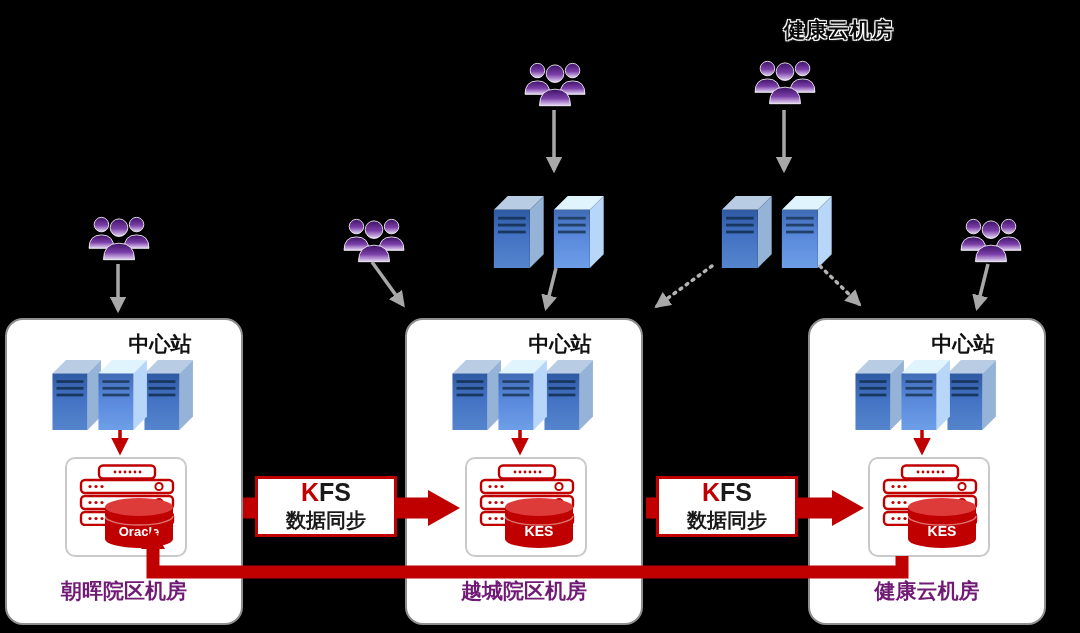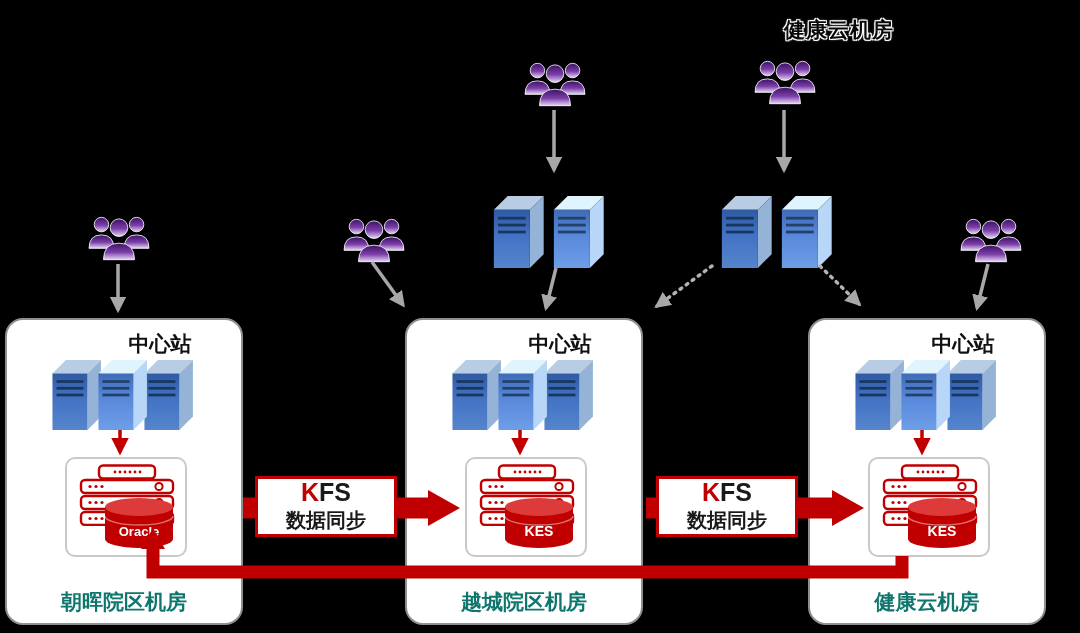--- a/index.html
+++ b/index.html
@@ -17,22 +17,22 @@
   .site{
     position:absolute;top:318px;width:238px;height:307px;background:#fff;
     border:2px solid #8f8f8f;border-radius:18px;box-sizing:border-box;z-index:2;
   }
   .site.left{left:5px;}  .site.mid{left:405px;}  .site.right{left:808px;}
   .station-title{
     position:absolute;top:10px;left:0;width:100%;text-align:center;
     font-size:21px;font-weight:bold;color:#111;padding-left:36px;
   }
   .room-label{
-    position:absolute;bottom:7px;left:0;width:100%;text-align:center;
-    font-size:21px;font-weight:bold;color:#0f766e;
+    position:absolute;bottom:18px;left:0;width:100%;text-align:center;
+    font-size:21px;font-weight:bold;color:#701a75;
   }
   .servers{position:absolute;top:40px;left:40px;display:flex;}
   .servers svg{width:54px;height:70px;margin-right:-8px;}
   .srv-b{filter:brightness(1.2) saturate(.85);}
   
   .db-panel{
     position:absolute;top:137px;left:58px;width:122px;height:100px;background:#fff;
     border:2px solid #c9c9c9;border-radius:10px;box-sizing:border-box;padding-left:44px;
   }
   .rack{position:absolute;top:5px;left:12px;width:96px;height:62px;}

